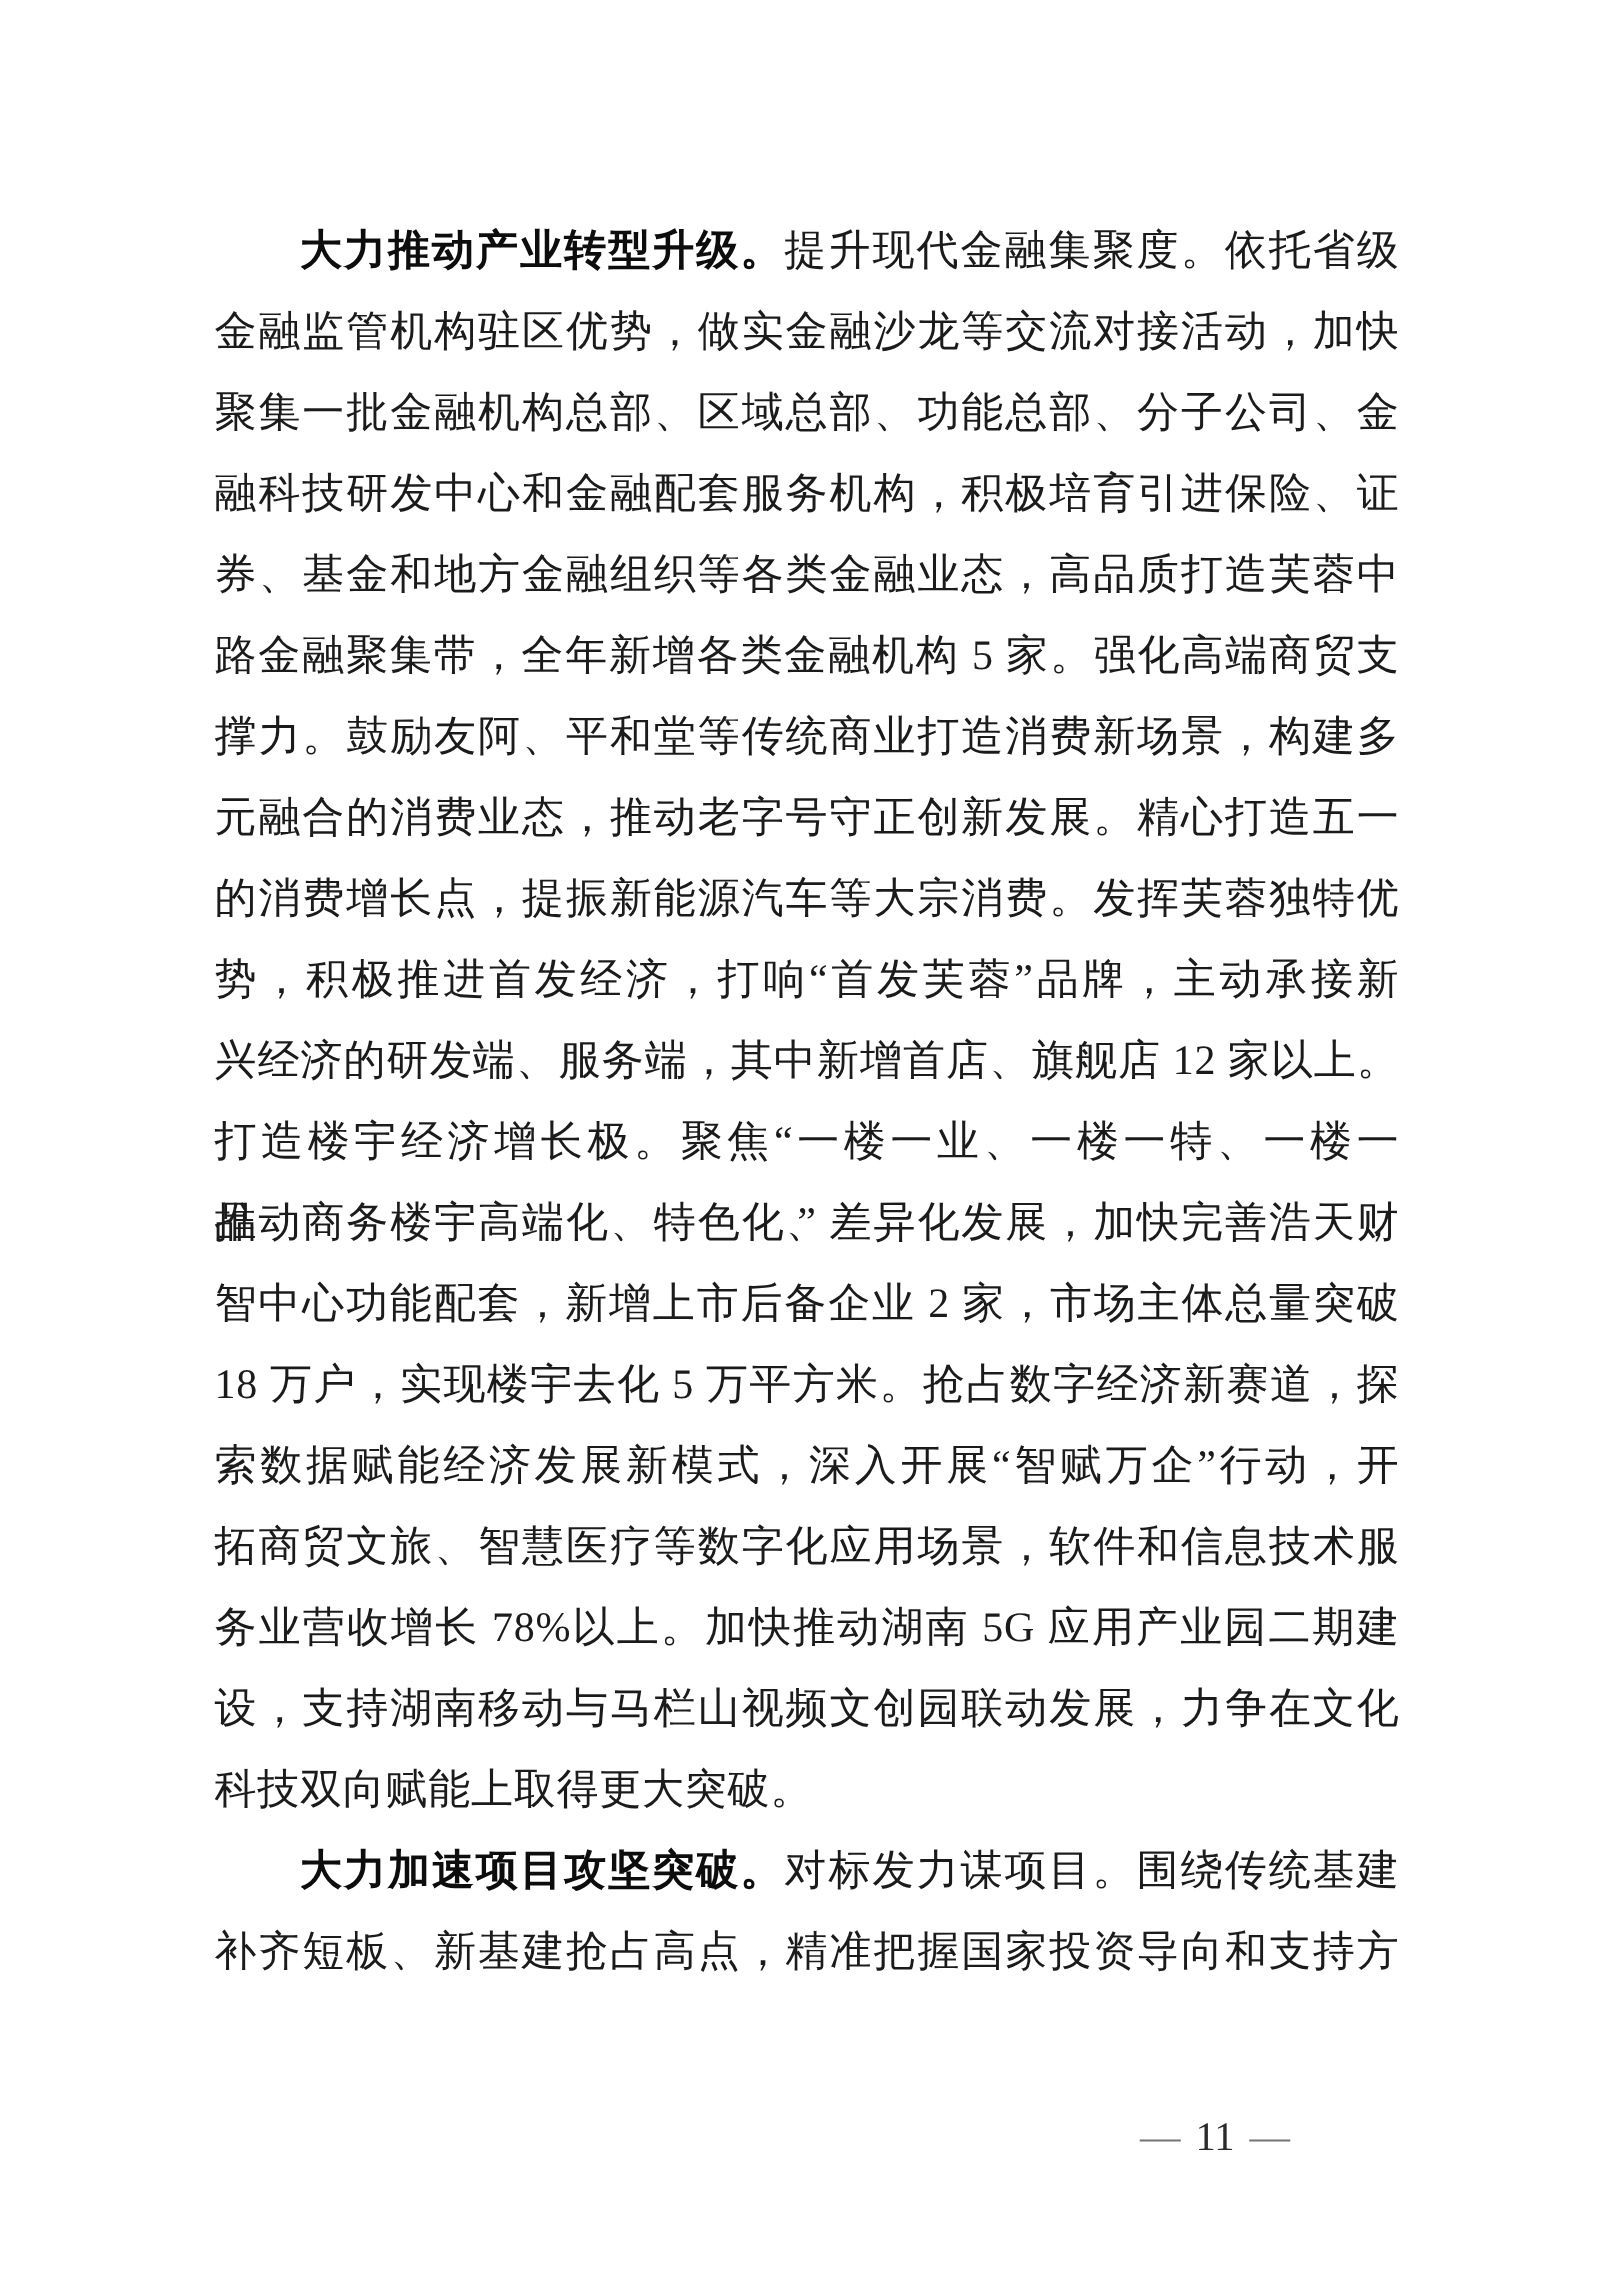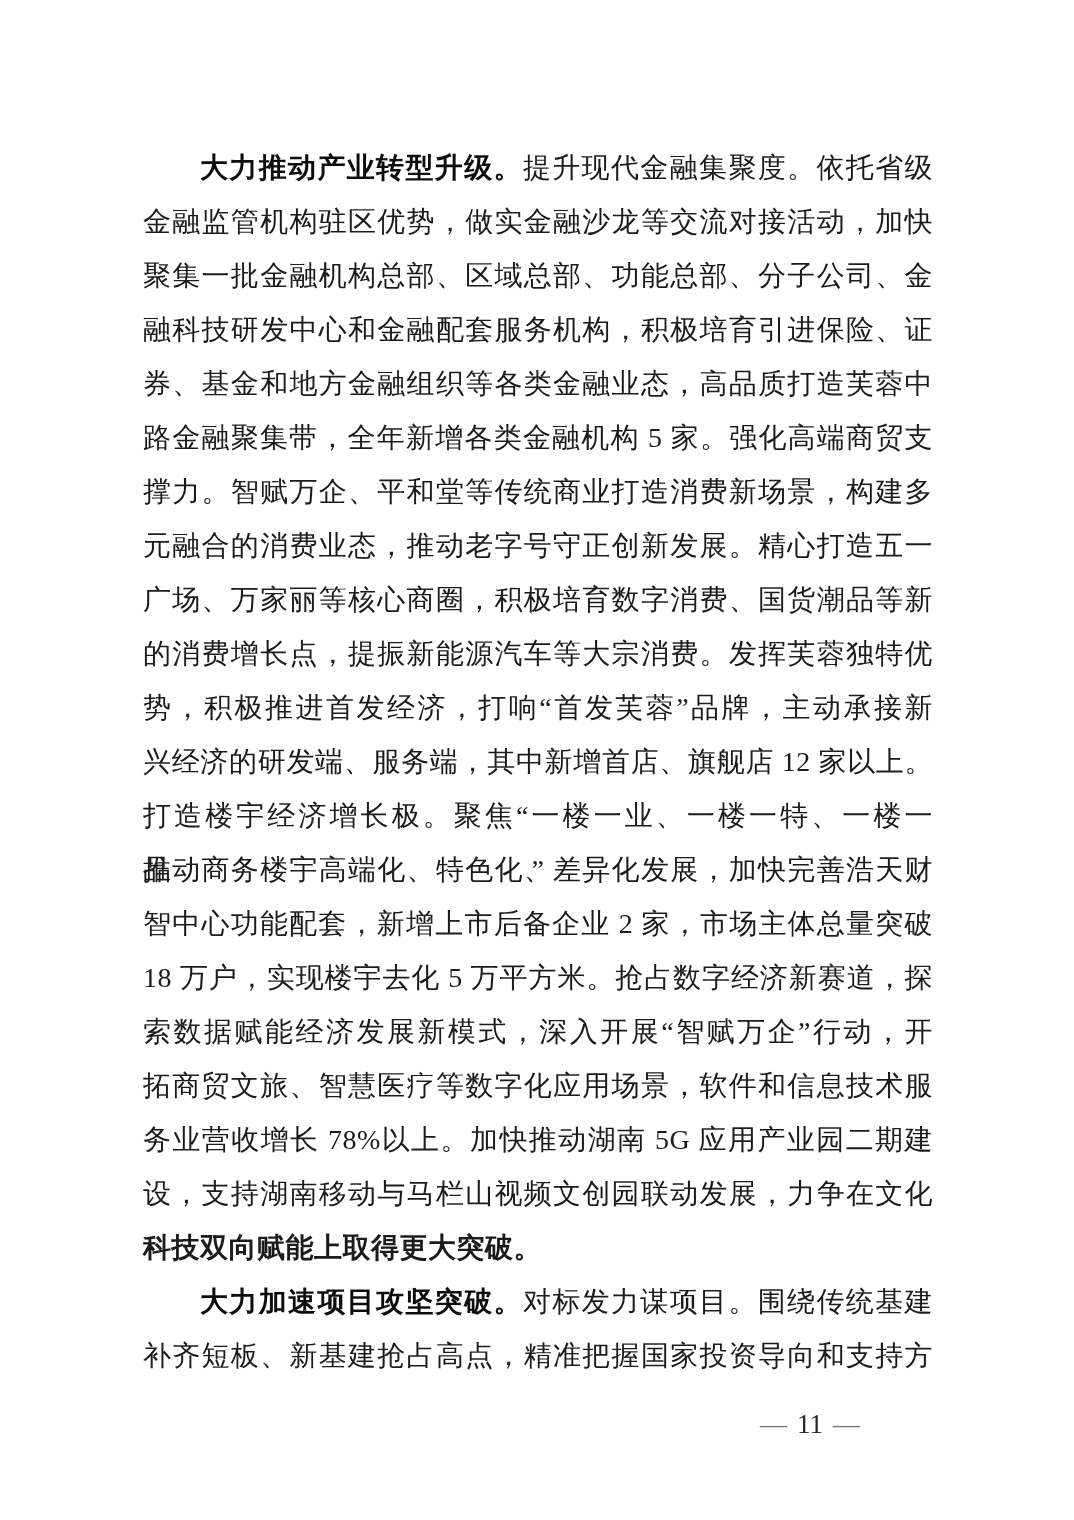--- a/index.html
+++ b/index.html
@@ -31,21 +31,20 @@
     text-justify: inter-character;
     letter-spacing: 0.5px;
     color: #1b1b1b;
   }
   .line.indent {
     padding-left: 57px;
   }
   .line.no-justify {
     text-align: left;
     text-align-last: left;
-    font-weight: bold;
   }
   .seg { white-space: pre-wrap; }
   .seg.bold {
     font-weight: bold;
     color: #0d0d0d;
   }
   .page-num {
     position: absolute;
     top: 1406px;
     right: 142px;
@@ -67,23 +66,22 @@
 
 <div class="page">
 
   <div class="doc-body">
       <div class="line indent"><span class="seg bold">大力推动产业转型升级。</span><span class="seg">提升现代金融集聚度。依托省级</span></div>
       <div class="line"><span class="seg">金融监管机构驻区优势，做实金融沙龙等交流对接活动，加快</span></div>
       <div class="line"><span class="seg">聚集一批金融机构总部、区域总部、功能总部、分子公司、金</span></div>
       <div class="line"><span class="seg">融科技研发中心和金融配套服务机构，积极培育引进保险、证</span></div>
       <div class="line"><span class="seg">券、基金和地方金融组织等各类金融业态，高品质打造芙蓉中</span></div>
       <div class="line"><span class="seg">路金融聚集带，全年新增各类金融机构 5 家。强化高端商贸支</span></div>
-      <div class="line"><span class="seg">撑力。智赋万企、平和堂等传统商业打造消费新场景，构建多</span></div>
+      <div class="line"><span class="seg">撑力。鼓励友阿、平和堂等传统商业打造消费新场景，构建多</span></div>
       <div class="line"><span class="seg">元融合的消费业态，推动老字号守正创新发展。精心打造五一</span></div>
-      <div class="line"><span class="seg">广场、万家丽等核心商圈，积极培育数字消费、国货潮品等新</span></div>
       <div class="line"><span class="seg">的消费增长点，提振新能源汽车等大宗消费。发挥芙蓉独特优</span></div>
       <div class="line"><span class="seg">势，积极推进首发经济，打响“首发芙蓉”品牌，主动承接新</span></div>
       <div class="line"><span class="seg">兴经济的研发端、服务端，其中新增首店、旗舰店 12 家以上。</span></div>
       <div class="line"><span class="seg">打造楼宇经济增长极。聚焦“一楼一业、一楼一特、一楼一品”，</span></div>
       <div class="line"><span class="seg">推动商务楼宇高端化、特色化、差异化发展，加快完善浩天财</span></div>
       <div class="line"><span class="seg">智中心功能配套，新增上市后备企业 2 家，市场主体总量突破</span></div>
       <div class="line"><span class="seg">18 万户，实现楼宇去化 5 万平方米。抢占数字经济新赛道，探</span></div>
       <div class="line"><span class="seg">索数据赋能经济发展新模式，深入开展“智赋万企”行动，开</span></div>
       <div class="line"><span class="seg">拓商贸文旅、智慧医疗等数字化应用场景，软件和信息技术服</span></div>
       <div class="line"><span class="seg">务业营收增长 78%以上。加快推动湖南 5G 应用产业园二期建</span></div>

